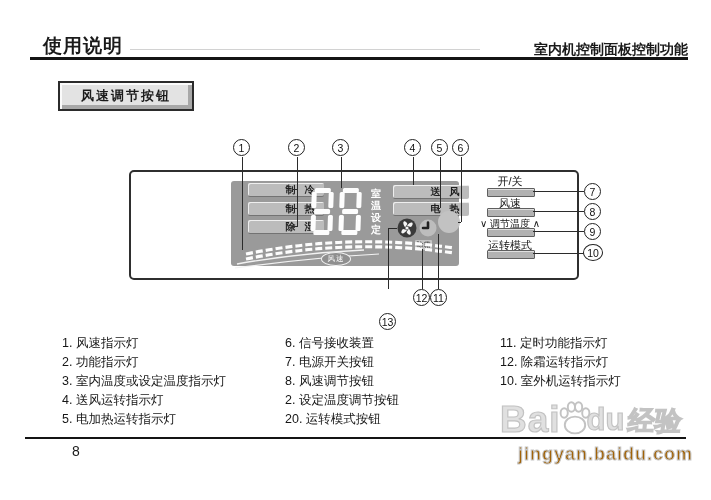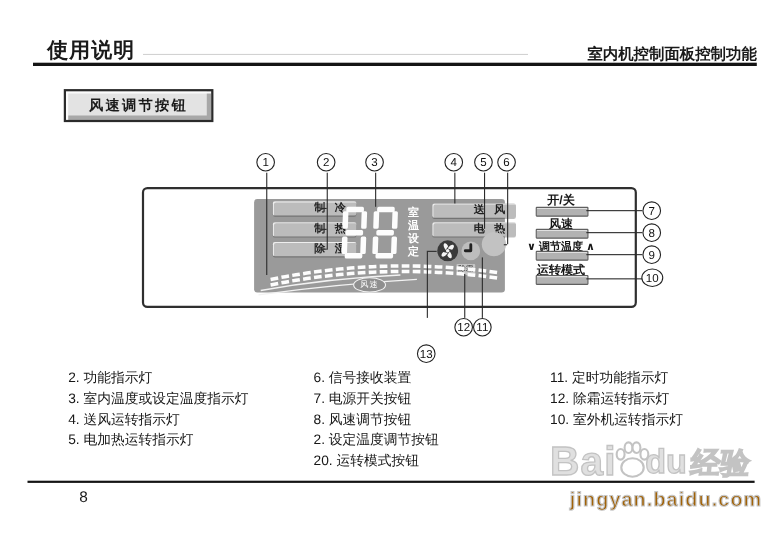--- a/index.html
+++ b/index.html
@@ -27,21 +27,21 @@
   .vchar{left:370px;width:12px;color:#fff;font-size:10px;font-weight:bold;text-align:center;line-height:12px;}
   #defrost{left:415px;top:240px;width:17px;height:10px;background:#c6c6c6;color:#333;
            font-size:7px;line-height:10px;text-align:center;border-radius:1px;letter-spacing:0;}
   #fsoval{left:321px;top:252px;width:28px;height:12px;border:1px solid #f2f2f2;border-radius:50%;
           background:#8f8f8f;color:#fff;font-size:7.5px;line-height:12px;text-align:center;letter-spacing:1px;}
   
   .co{width:15px;height:15px;border:1.4px solid #222;border-radius:50%;background:#fff;
       display:flex;align-items:center;justify-content:center;font-size:10.5px;color:#111;}
   .ln{background:#2b2b2b;}
   
-  .ctl-label{font-size:11px;font-weight:bold;text-align:center;width:90px;color:#161616;}
+  .ctl-label{font-size:11px;font-weight:normal;text-align:center;width:90px;color:#161616;}
   .ctl-bar{left:487px;width:46px;height:7px;background:#b2b2b2;border:1px solid #5f5f5f;border-radius:1px;
            box-shadow:inset 0 1px 0 rgba(255,255,255,.6);}
   
   .legend-col{display:flex;flex-direction:column;top:334px;}
   .legend-item{height:19px;line-height:19px;font-size:12.5px;color:#161616;white-space:nowrap;}
   
   #b-rule{left:25px;top:437px;width:661px;height:2px;background:#141414;}
   #pagenum{left:72px;top:443px;font-size:14px;}
   
   #wm{left:500px;top:401px;display:flex;align-items:flex-end;
@@ -172,20 +172,21 @@
   <div class="abs co" style="left:584px;top:183px;">7</div>
   <div class="abs co" style="left:584px;top:203px;">8</div>
   <div class="abs co" style="left:584px;top:223px;">9</div>
   <div class="abs co" style="left:583px;top:244px;width:18px;">10</div>
 
   <div class="abs co" style="left:379px;top:289px;margin-top:24px;">13</div>
   <div class="abs co" style="left:413px;top:289px;">12</div>
   <div class="abs co" style="left:430px;top:289px;">11</div>
 
   <div class="abs legend-col" style="left:62px;">
+    <div class="legend-item">1. 风速指示灯</div>
     <div class="legend-item">2. 功能指示灯</div>
     <div class="legend-item">3. 室内温度或设定温度指示灯</div>
     <div class="legend-item">4. 送风运转指示灯</div>
     <div class="legend-item">5. 电加热运转指示灯</div>
   </div>
   <div class="abs legend-col" style="left:285px;">
     <div class="legend-item">6. 信号接收装置</div>
     <div class="legend-item">7. 电源开关按钮</div>
     <div class="legend-item">8. 风速调节按钮</div>
     <div class="legend-item">2. 设定温度调节按钮</div>

